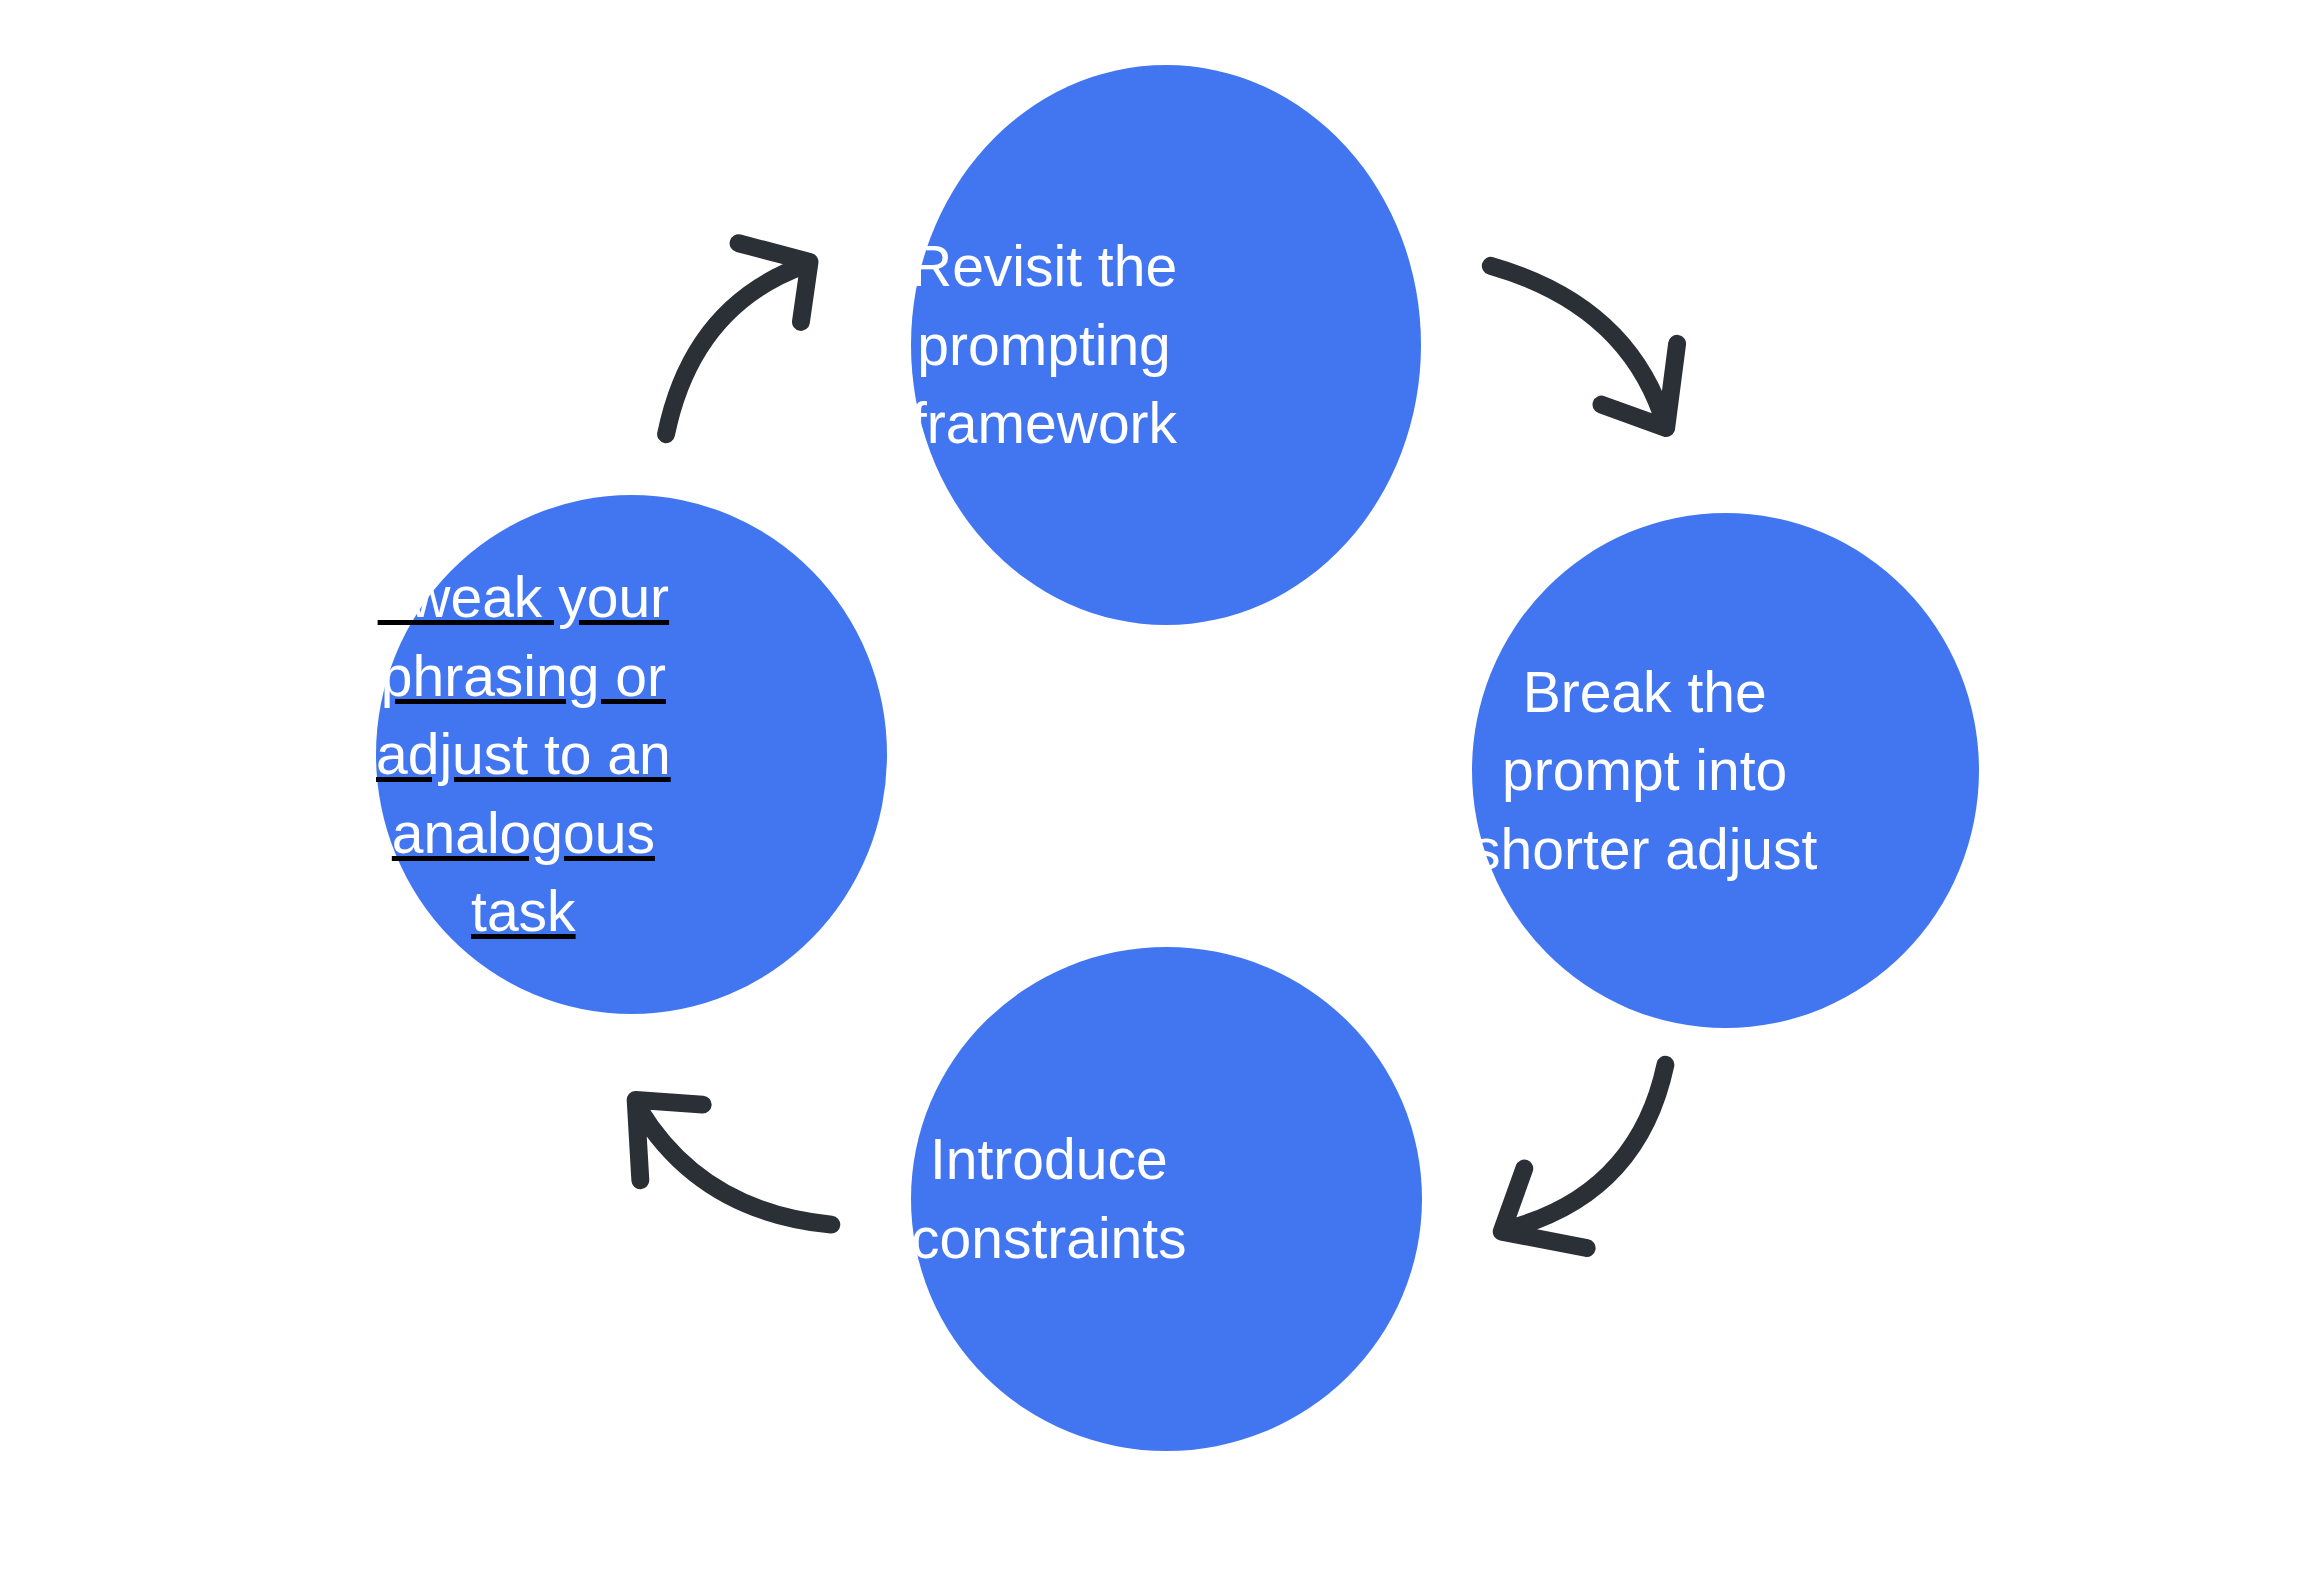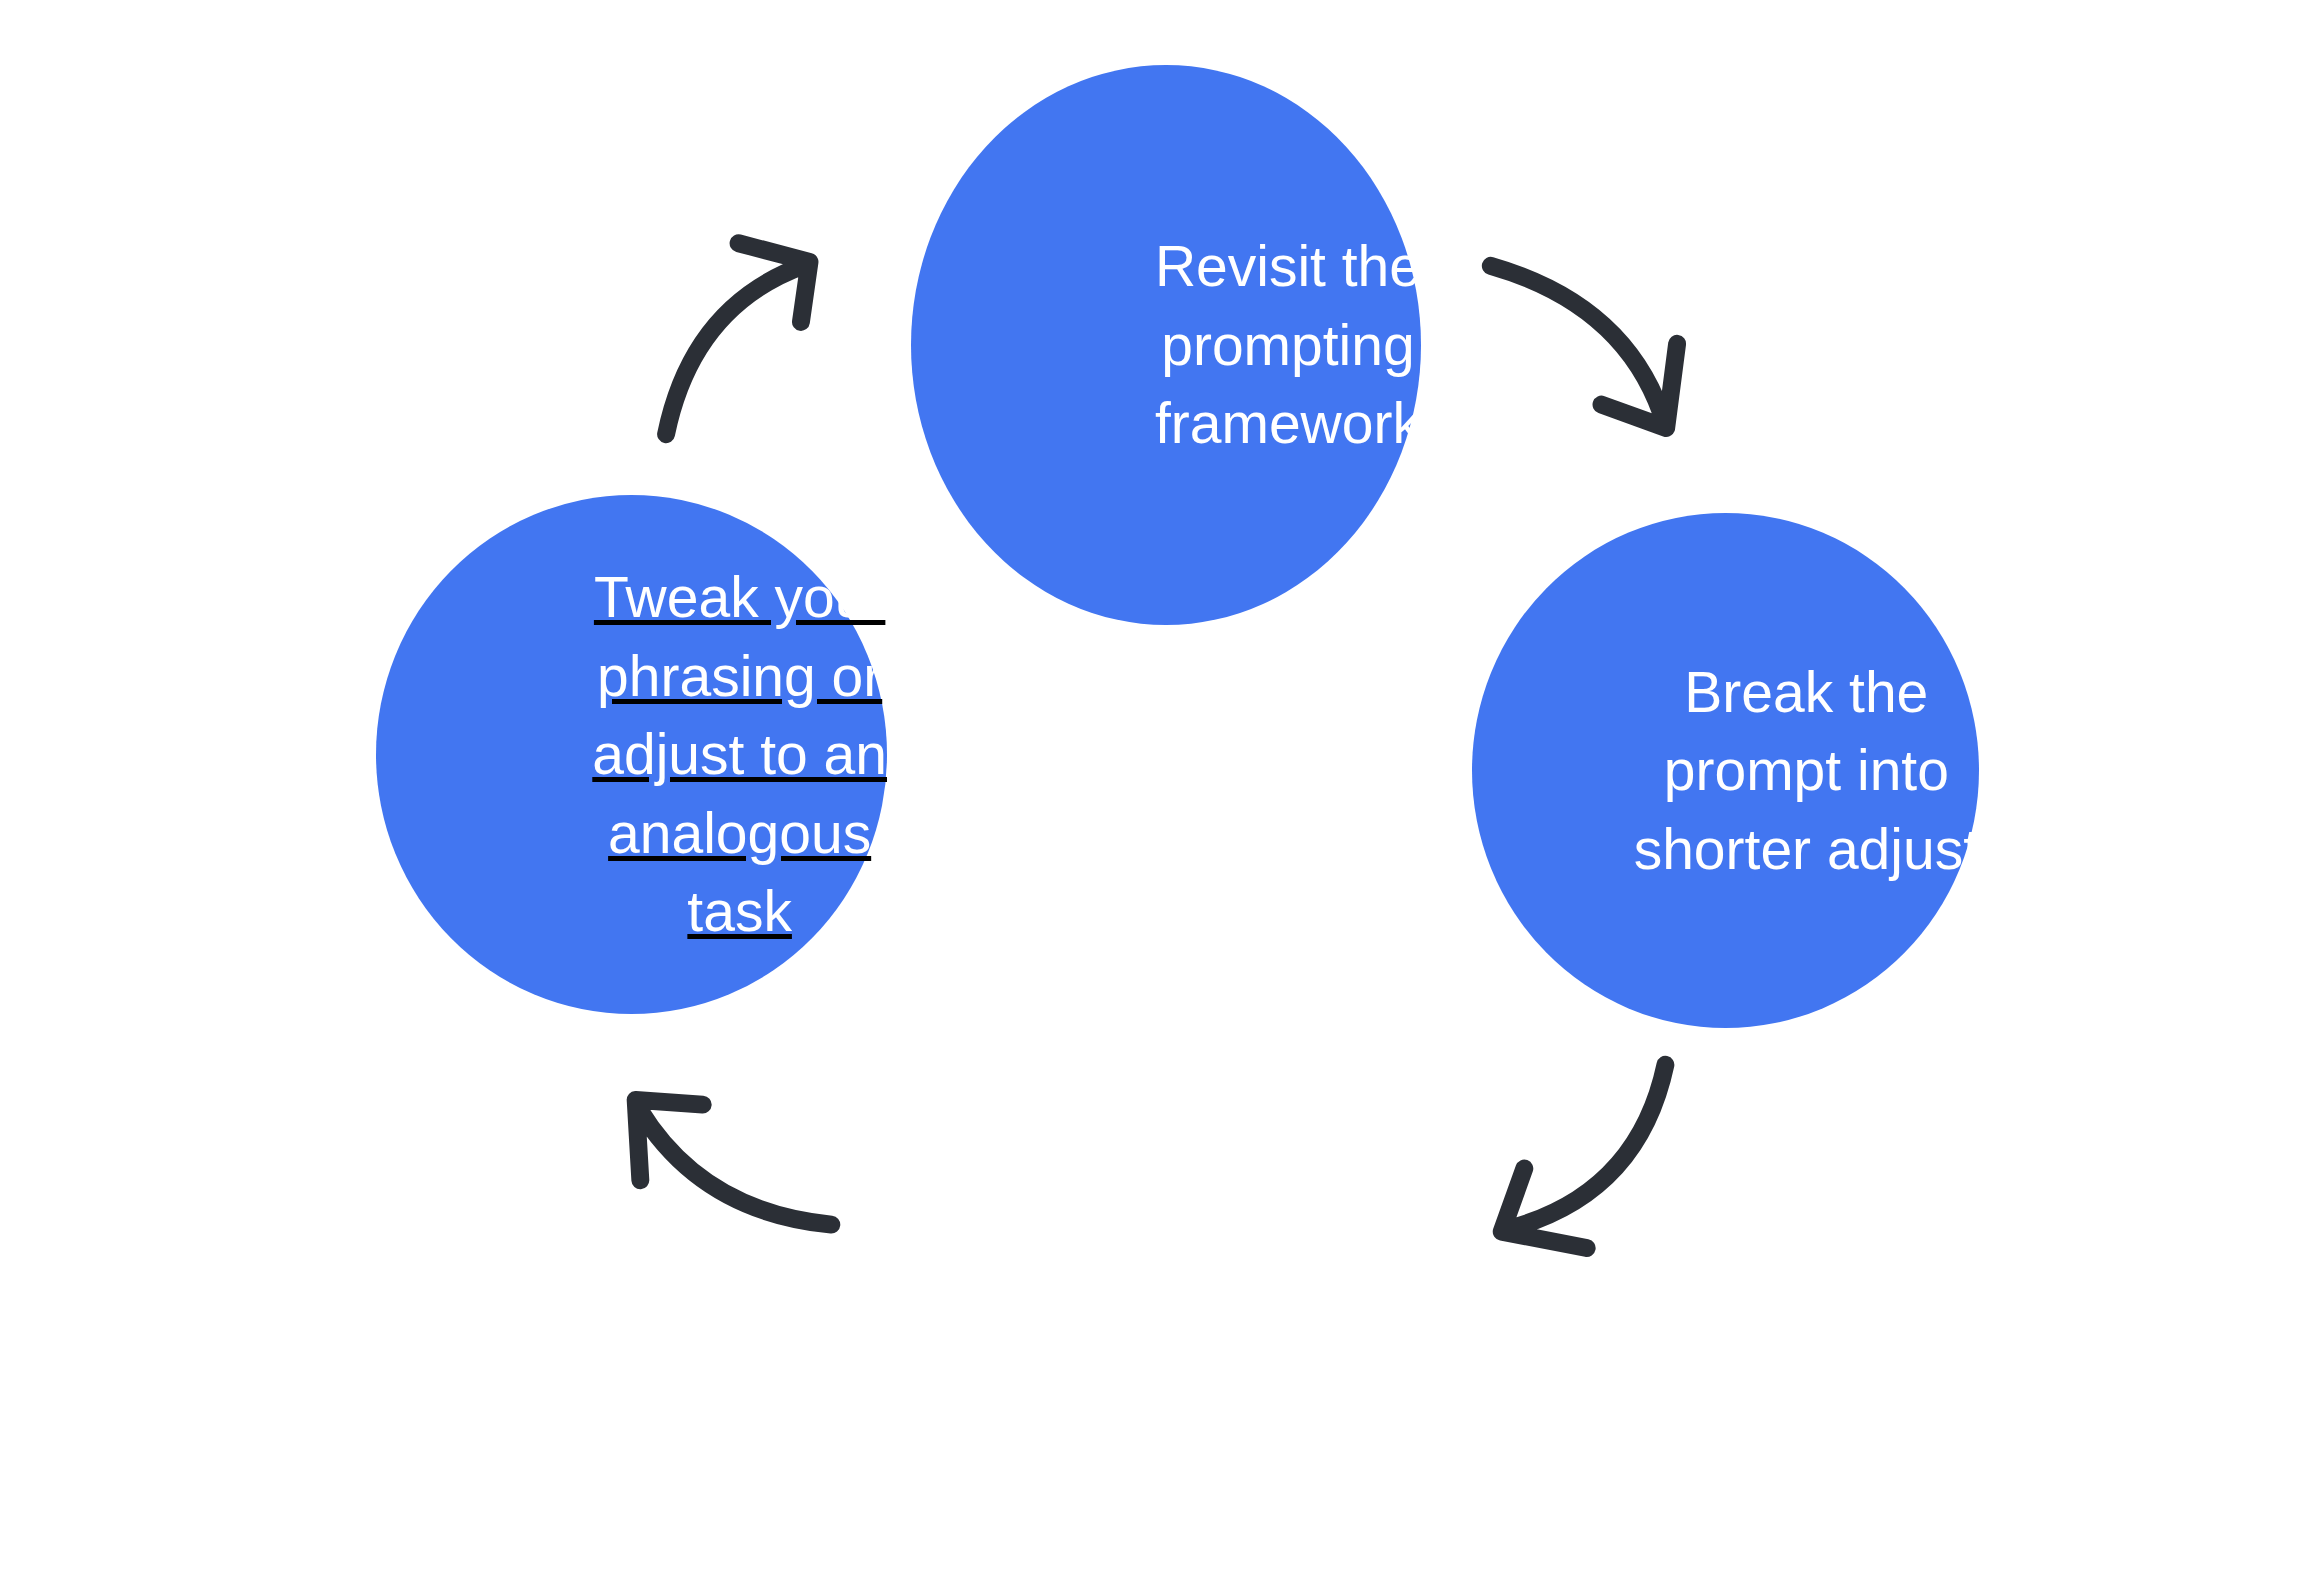--- a/index.html
+++ b/index.html
@@ -14,21 +14,21 @@
     background: var(--page-bg, #ffffff);
     overflow: hidden;
     font-family: "Liberation Sans", "DejaVu Sans", sans-serif;
   }
   .node {
     position: absolute;
     border-radius: 50%;
     background: var(--node-fill, #4276F1);
     display: flex;
     align-items: center;
-    justify-content: flex-end;
+    justify-content: flex-start;
   }
   .node-label {
     white-space: pre-line;
     text-align: center;
     color: var(--node-text, #ffffff);
     font-size: 57px;
     line-height: 1.38;
     font-weight: 500;
     letter-spacing: 0px;
   }
@@ -69,20 +69,24 @@
 prompting
 framework</div>
   </div>
 
   <div class="node node-right">
     <div class="node-label">Break the
 prompt into
 shorter adjust</div>
   </div>
 
+  <div class="node node-bottom">
+    <div class="node-label">Introduce
+constraints</div>
+  </div>
 
   <div class="node node-left">
     <div class="node-label">Tweak your
 phrasing or
 adjust to an
 analogous
 task</div>
   </div>
 
 </div>

